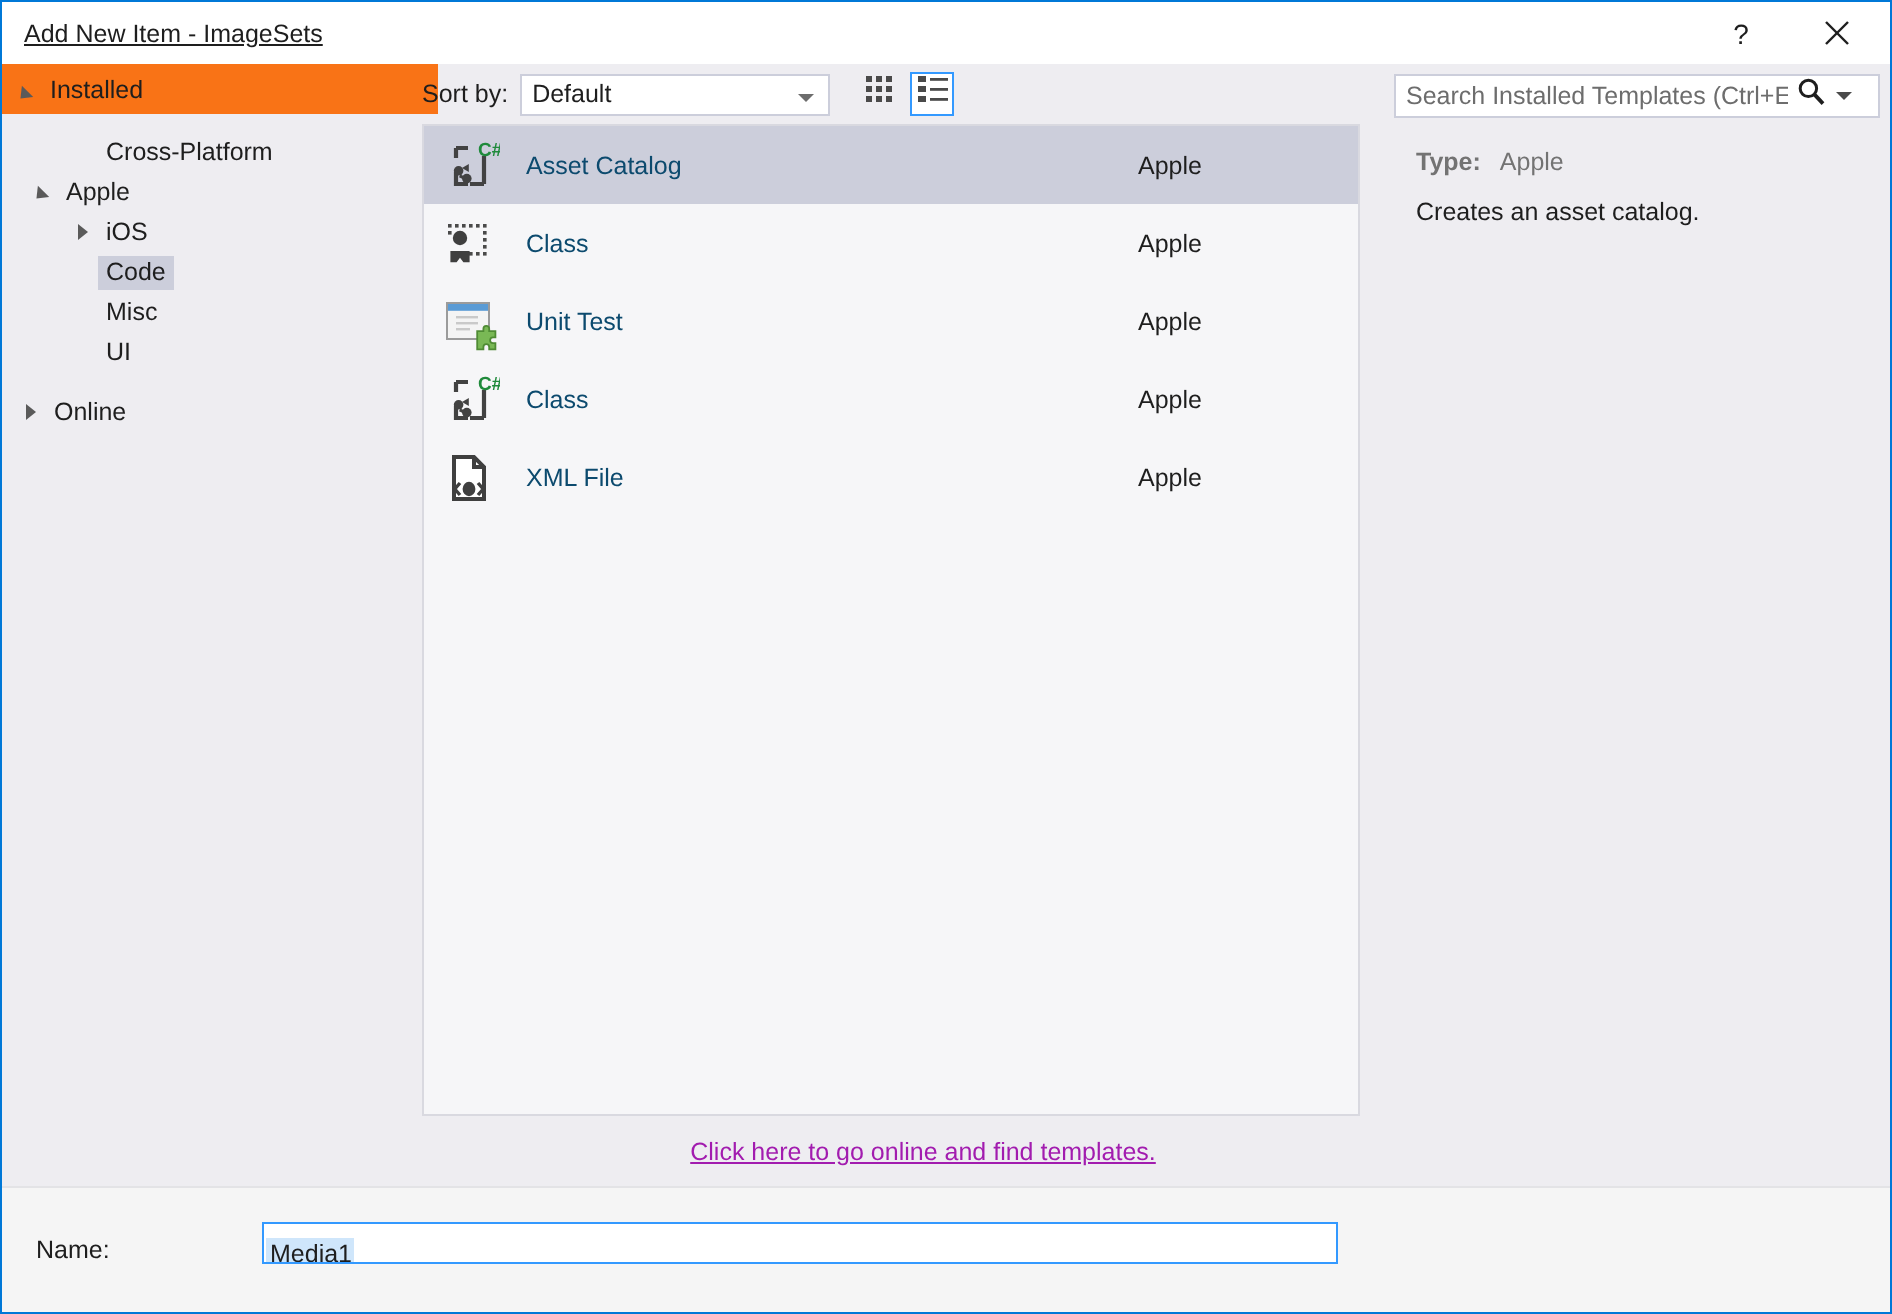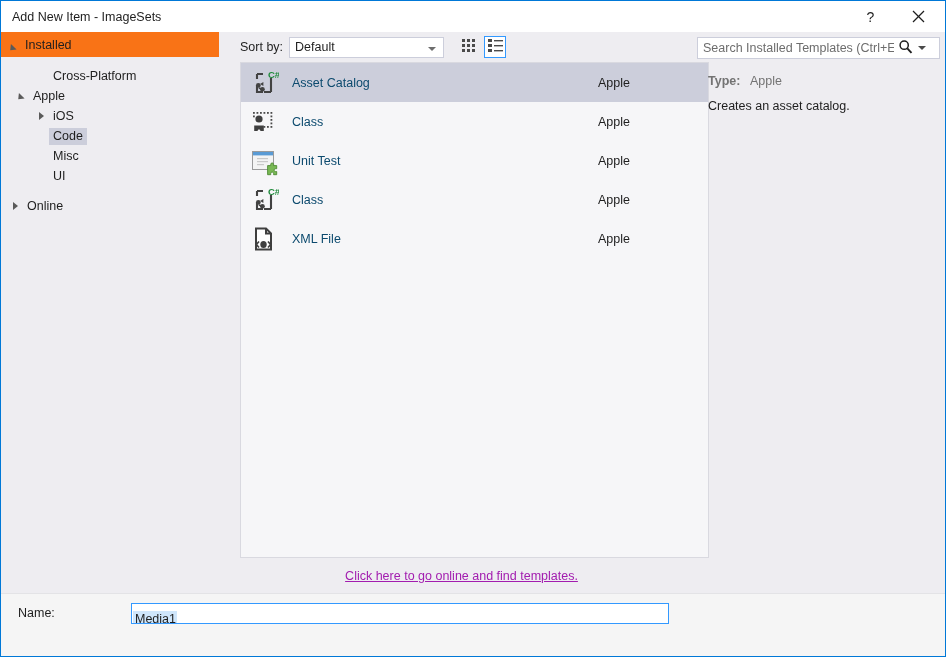--- a/index.html
+++ b/index.html
@@ -25,20 +25,21 @@
     position: absolute; left: 0; top: 0;
     width: 944px; height: 31px;
     background: #ffffff;
     display: flex; align-items: center;
   }
   #title-text {
     margin-left: 11px;
     font-size: 12.5px;
     color: #1e1e1e;
     white-space: nowrap;
+    text-decoration: underline;
   }
   .titlebtn {
     position: absolute; top: 0;
     width: 45px; height: 31px;
     display: flex; align-items: center; justify-content: center;
     color: #1e1e1e;
     font-size: 14px;
     background: transparent;
     border: none;
     cursor: default;
@@ -97,21 +98,21 @@
     width: 0; height: 0;
     border-top: 5px solid #5a5a5a;
     border-right: 4px solid transparent;
     border-left: 4px solid transparent;
     transform: translate(-1px, 1px) rotate(45deg);
   }
   .tw-empty { width: 16px; height: 16px; }
 
   
   #center {
-    position: absolute; left: 239px; top: 0;
+    position: absolute; left: 210px; top: 0;
     width: 402px; height: 526px;
   }
   #toolbar {
     height: 30px;
     display: flex; align-items: center;
   }
   #sortby-label {
     font-size: 12.5px; color: #1e1e1e;
     margin-right: 6px;
   }
@@ -233,21 +234,21 @@
     text-decoration: underline;
     cursor: pointer;
   }
 
   
   #name-row {
     position: absolute; left: 0; top: 561px;
     width: 944px; height: 39px;
     background: #f5f5f5;
     border-top: 1px solid #e3e3e6;
-    display: flex; align-items: center;
+    display: flex; align-items: flex-end;
   }
   #name-label {
     margin-left: 17px; width: 113px;
     font-size: 12.5px; color: #1e1e1e;
   }
   #name-input-wrap {
     width: 538px; height: 21px;
     background: #ffffff;
     border: 1px solid #3399ff;
     display: flex; align-items: center;

